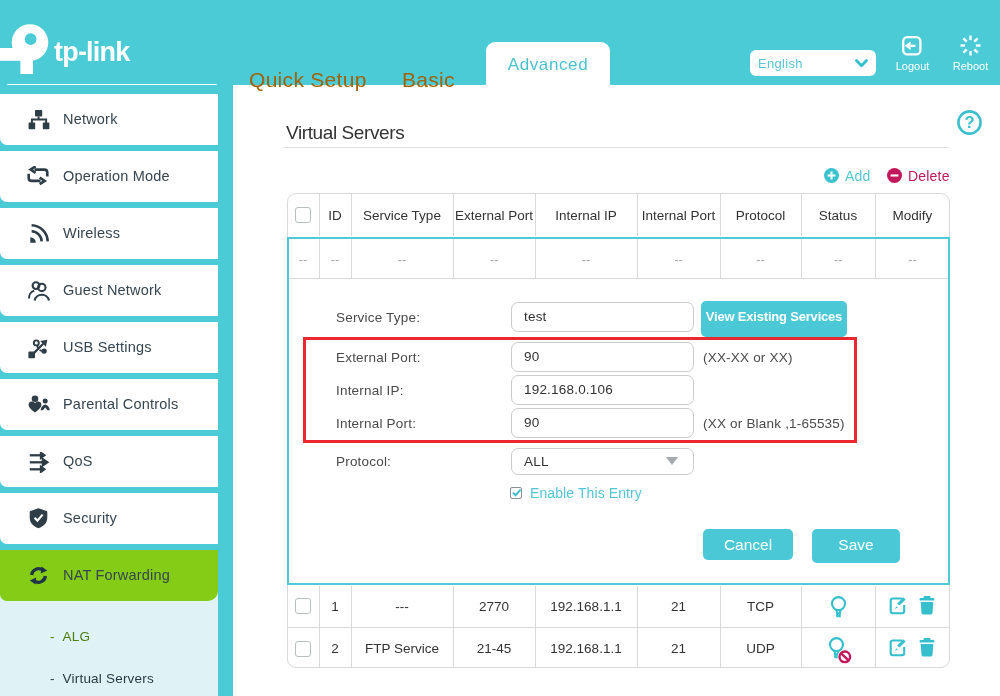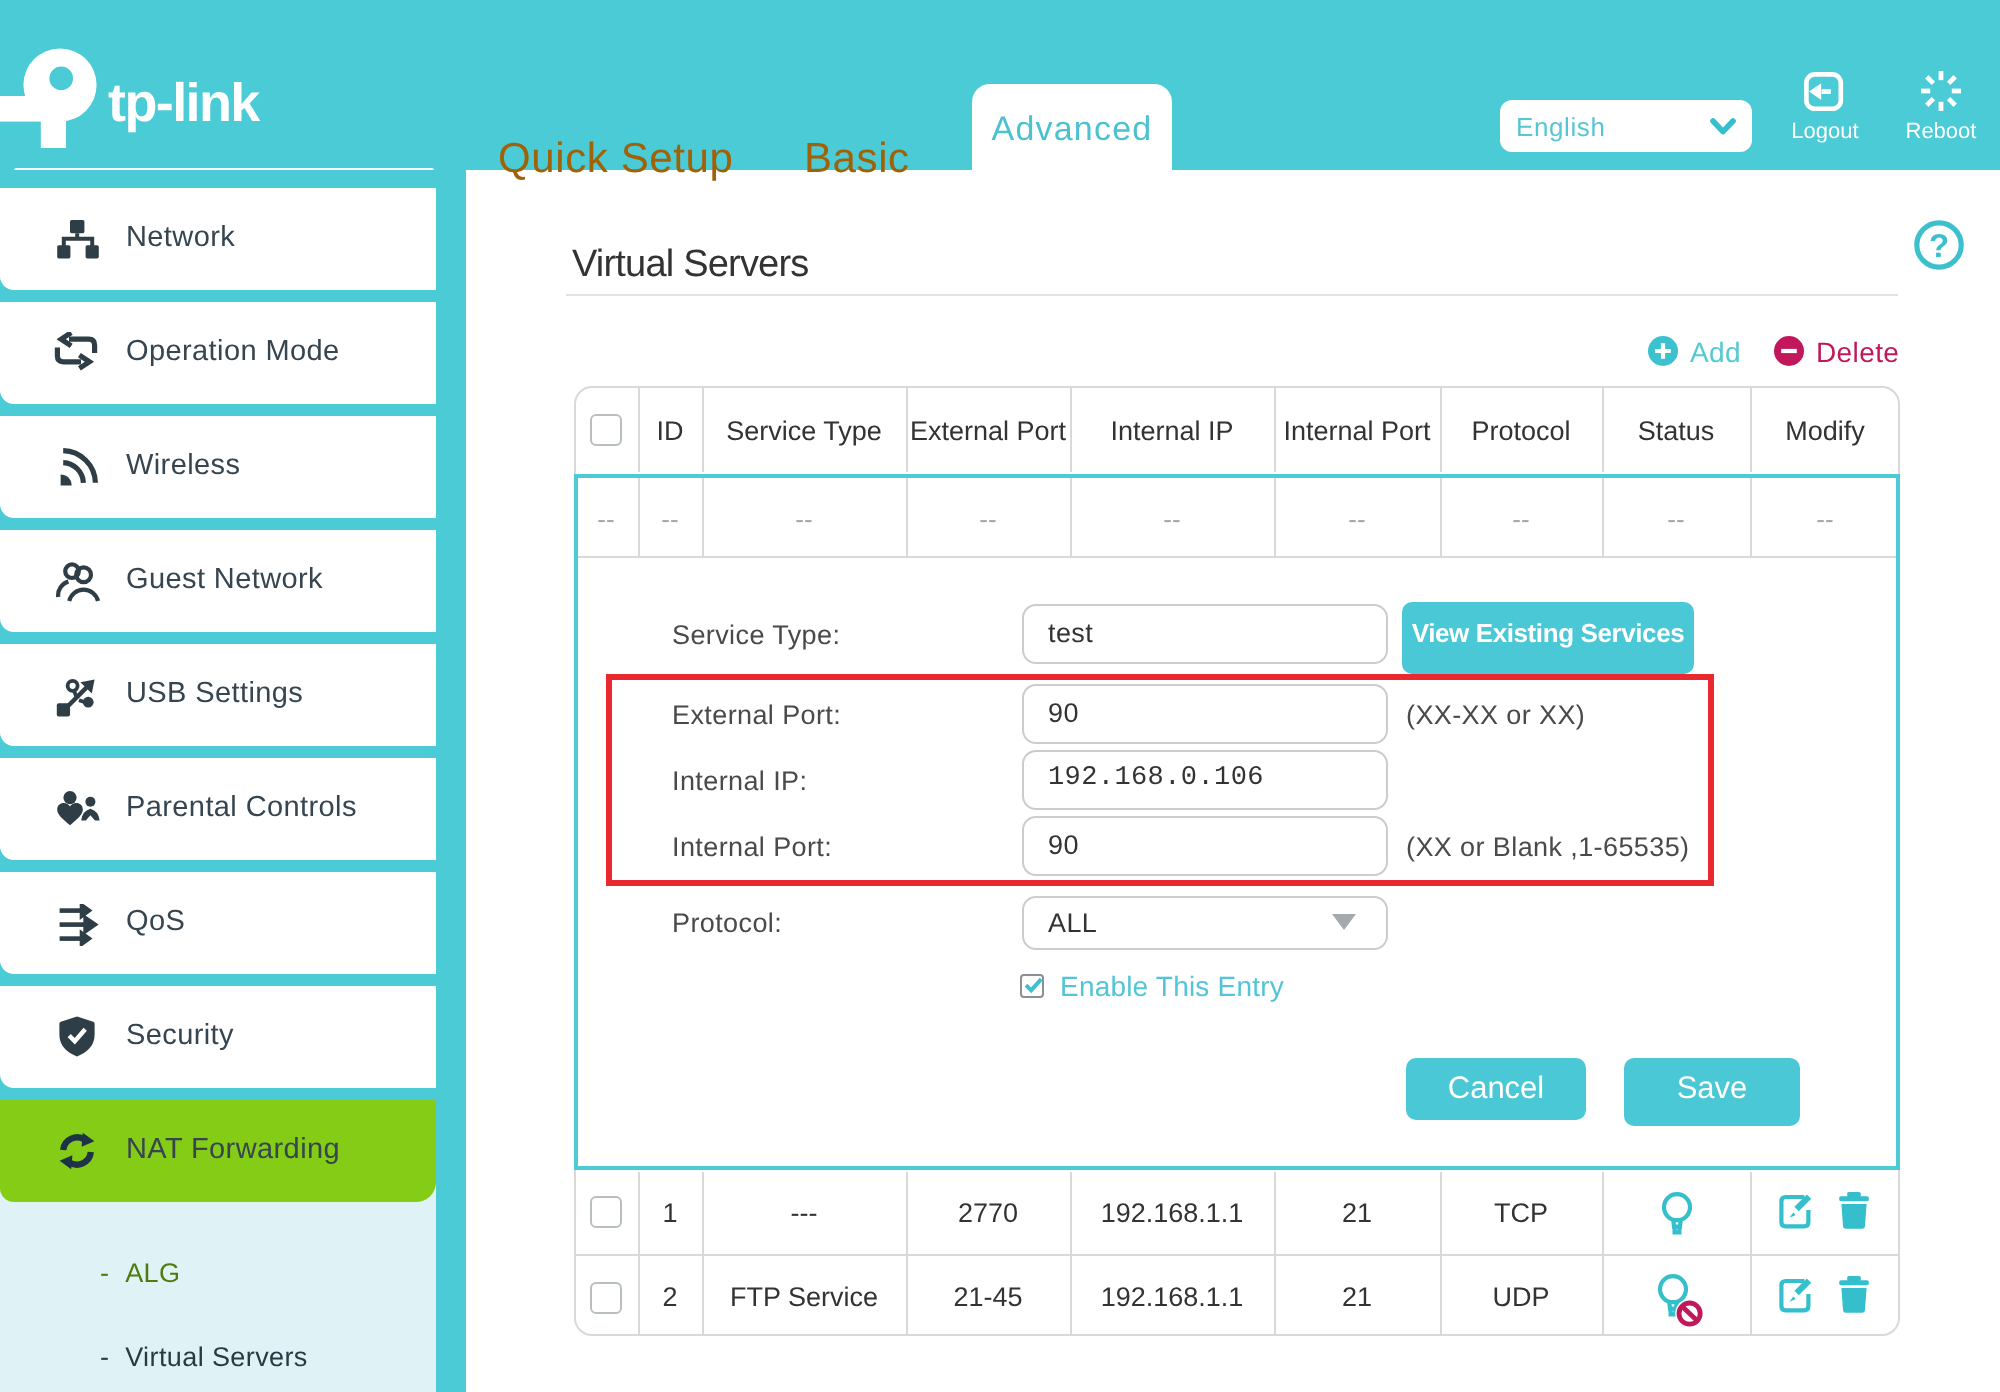--- a/index.html
+++ b/index.html
@@ -5,21 +5,21 @@
 * { margin:0; padding:0; box-sizing:border-box; }
 html,body { width:1000px; height:696px; overflow:hidden; background:#fff;
   font-family:"Liberation Sans", sans-serif; }
 #page { position:relative; width:1000px; height:696px; background:#fff; }
 .abs { position:absolute; }
 
 
 #header { position:absolute; left:0; top:0; width:1000px; height:85px; background:#4ACBD6; }
 #logoline { position:absolute; left:7px; top:84px; width:210px; height:2px; background:rgba(255,255,255,.95); border-radius:2px; }
 .navtxt { position:absolute; top:68px; color:#a16207; font-size:21px; letter-spacing:0.3px; }
-#tab-adv { position:absolute; left:486px; top:42px; width:100px; height:44px; background:#fff; border-radius:9px 9px 0 0; text-align:center; line-height:45px; color:#4CC2D0; font-size:17px; letter-spacing:0.6px; }
+#tab-adv { position:absolute; left:486px; top:42px; width:124px; height:44px; background:#fff; border-radius:9px 9px 0 0; text-align:center; line-height:45px; color:#4CC2D0; font-size:17px; letter-spacing:0.6px; }
 #langsel { position:absolute; left:750px; top:50px; width:126px; height:26px; background:#fff; border-radius:6px; }
 #langsel span { position:absolute; left:8px; top:6px; color:#56C6D3; font-size:13px; letter-spacing:0.3px; }
 .hicon { position:absolute; }
 .hlabel { position:absolute; top:60px; color:#fff; font-size:11px; }
 
 
 #sideband { position:absolute; left:0; top:85px; width:233px; height:611px; background:#4ACBD6; }
 .mcard { position:absolute; left:0; width:218px; height:51px; background:#fff; border-radius:0 0 0 7px; }
 .mcard .mtxt { position:absolute; left:63px; top:0; height:51px; line-height:51px; font-size:14.5px; letter-spacing:0.2px; color:#36454F; }
 .mcard svg { position:absolute; left:27px; top:13px; }
@@ -235,21 +235,21 @@
   <div class="gline" style="left:289px; top:278px; width:659px; height:1px;"></div>
 
   <div class="flabel" style="top:310px;">Service Type:</div>
   <div class="finput" style="top:302px;">test</div>
   <div class="tealbtn" style="left:701px; top:301px; width:146px; height:36px; line-height:32px; font-size:13px; font-weight:bold; letter-spacing:-0.2px; white-space:nowrap;">View Existing Services</div>
   <div class="abs" style="left:303px; top:337px; width:554px; height:106px; border:3px solid #EA2830;"></div>
   <div class="flabel" style="top:350px;">External Port:</div>
   <div class="finput" style="top:342px;">90</div>
   <div class="fhint" style="top:350px;">(XX-XX or XX)</div>
   <div class="flabel" style="top:383px;">Internal IP:</div>
-  <div class="finput" style="top:375px;font-family:Liberation Mono, monospace;">192.168.0.106</div>
+  <div class="finput" style="top:375px;">192.168.0.106</div>
   <div class="flabel" style="top:416px;">Internal Port:</div>
   <div class="finput" style="top:408px;">90</div>
   <div class="fhint" style="top:416px;">(XX or Blank ,1-65535)</div>
   <div class="flabel" style="top:454px;">Protocol:</div>
   <div class="finput" style="top:448px; height:27px; line-height:25px;">ALL</div>
   <div class="abs" style="left:666px; top:457px; width:0; height:0; border-left:6.5px solid transparent; border-right:6.5px solid transparent; border-top:8.5px solid #A5A9AC;"></div>
   <div class="abs" style="left:510px; top:487px; width:12px; height:12px; border:1px solid #8A9094; border-radius:2px;">
     <svg width="12" height="12" viewBox="0 0 12 12" style="position:absolute; left:0; top:-1px;">
       <path d="M2 5.6 L4.6 8.2 L9.6 2.6" fill="none" stroke="#3EBECE" stroke-width="2"></path>
     </svg>

